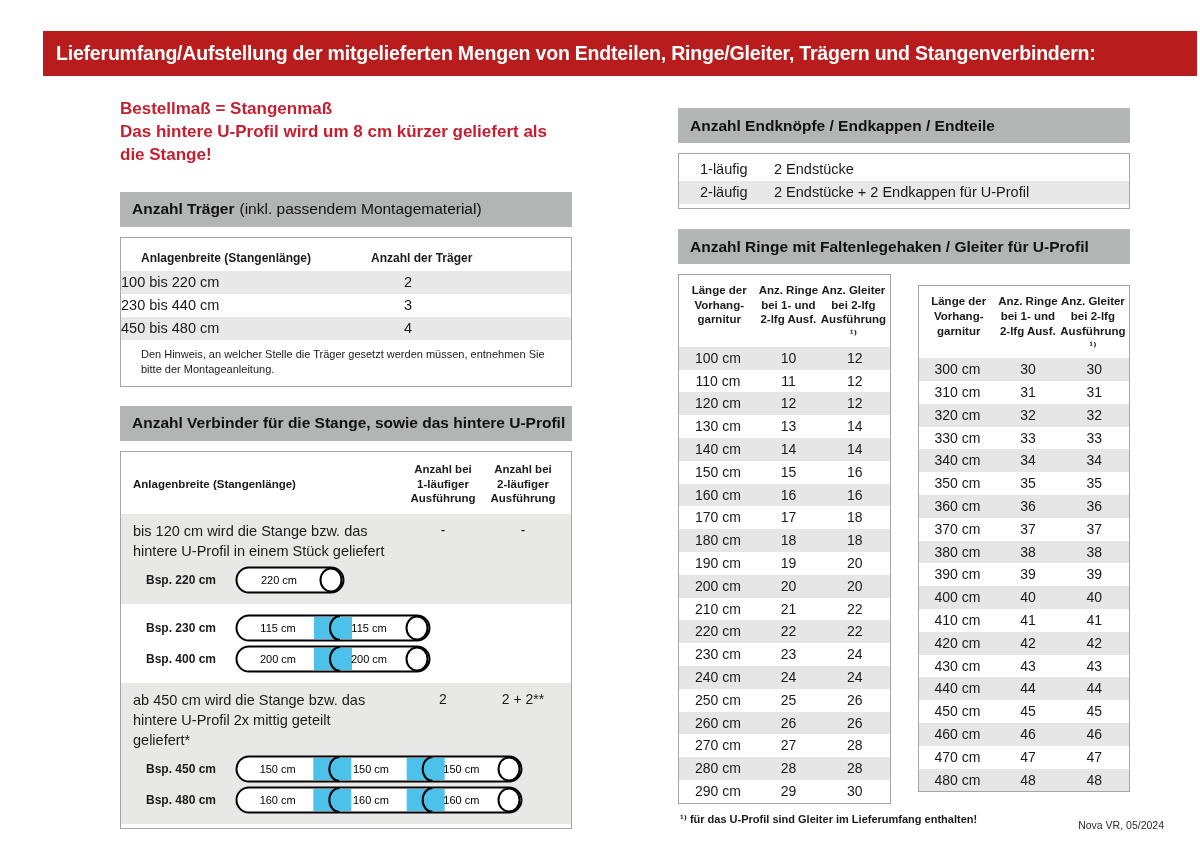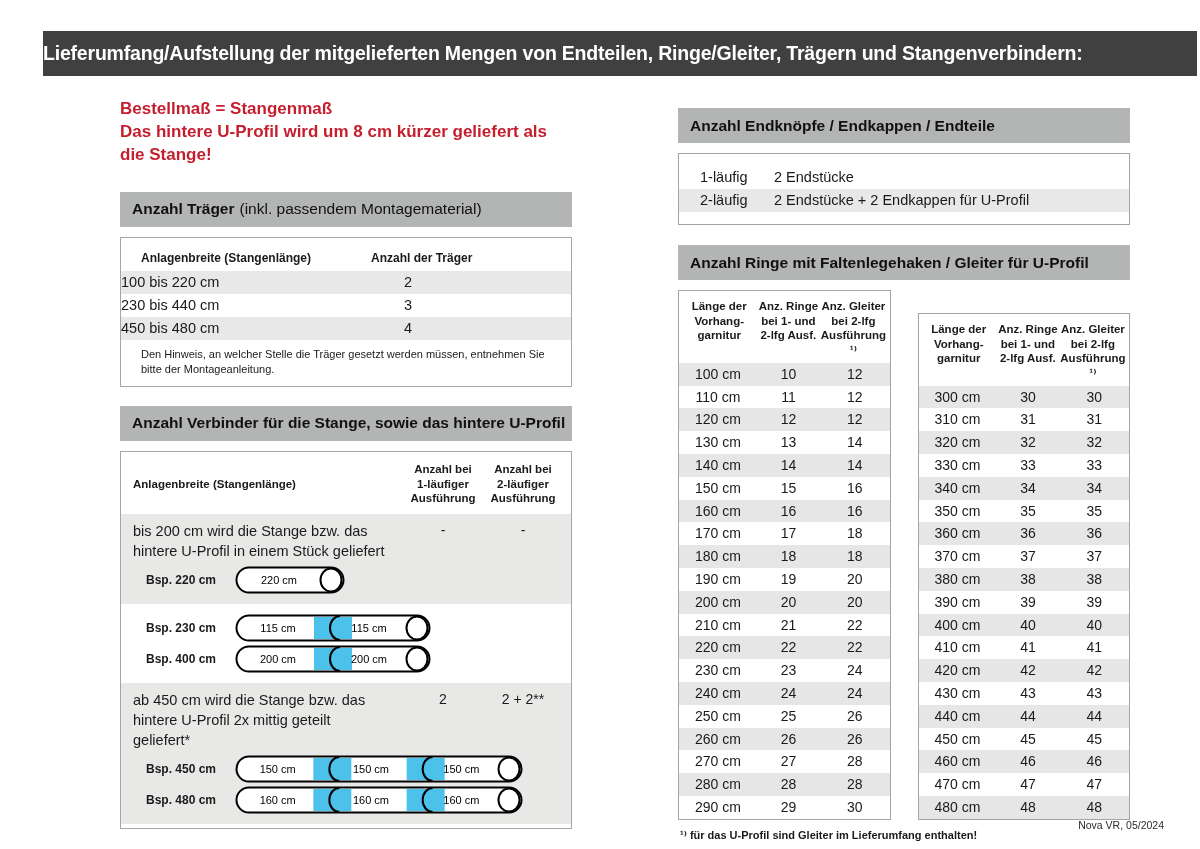--- a/index.html
+++ b/index.html
@@ -3,22 +3,22 @@
 <meta charset="utf-8">
 <style>
   html,body{margin:0;padding:0;}
   body{
     width:1200px;height:849px;position:relative;background:#fff;
     font-family:"Liberation Sans","DejaVu Sans",sans-serif;color:#1a1a1a;
     overflow:hidden;
   }
   .header-bar{
     position:absolute;left:43px;top:31px;width:1154px;height:45px;
-    background:#404040;color:#fff;display:flex;align-items:center;
-    font-size:19.5px;font-weight:bold;box-sizing:border-box;
+    background:#b91c1c;color:#fff;display:flex;align-items:center;
+    font-size:19.5px;font-weight:bold;padding-left:13px;box-sizing:border-box;
     letter-spacing:-0.2px;
     text-align:right;
   }
   .left-col{position:absolute;left:120px;top:98px;width:452px;}
   .right-col{position:absolute;left:678px;top:108px;width:452px;}
 
   .red-note{color:#c41e2f;font-weight:bold;font-size:17px;line-height:1.35;margin-bottom:25px;}
 
   .section-header{
     background:#b3b4b4;height:35px;display:flex;align-items:center;
@@ -49,27 +49,27 @@
   .v-block.shaded{background:#e8e8e7;}
   .v-block-top{display:flex;padding:0 8px 2px 12px;}
   .v-desc{flex:1;font-size:14.5px;line-height:1.38;padding-right:14px;}
   .v-val{width:80px;text-align:center;font-size:14px;padding-top:1px;}
   .rod-row{display:flex;align-items:center;margin:3px 0 2px 12px;}
   .rod-label{width:96px;text-align:center;font-weight:bold;font-size:12px;padding-right:6px;flex:none;}
   .rod svg{display:block;}
   .rod svg text{font-family:"Liberation Sans","DejaVu Sans",sans-serif;}
 
   
-  .endteile{margin-bottom:20px;padding:12px 0;}
+  .endteile{margin-bottom:20px;padding:4px 0;}
   .e-row{display:grid;grid-template-columns:95px 1fr;font-size:14.5px;height:23px;line-height:23px;}
   .e-row span:first-child{padding-left:21px;}
   .e-rows .e-row:nth-child(even){background:#e8e8e8;}
 
   
-  .ringe-wrap{display:flex;gap:27px;align-items:flex-end;}
+  .ringe-wrap{display:flex;gap:27px;align-items:center;}
   .ringe-box{flex:1;padding:7px 0 0 0;}
   .r-head{display:flex;padding:1px 2px 5px 2px;font-size:11.5px;font-weight:bold;}
   .r-head span{white-space:pre-line;text-align:center;line-height:1.28;}
   .rc1{width:37%;} .rc2{width:30%;} .rc3{width:33%;}
   .rrow{display:flex;font-size:14px;height:22.8px;line-height:22.8px;text-align:center;}
   .rrow span{display:block;}
   .rows .rrow:nth-child(odd){background:#e6e6e6;}
   .ringe-foot{font-size:11px;font-weight:bold;margin-top:9px;padding-left:2px;}
 
   .page-footer{position:absolute;top:819px;right:36px;font-size:10.5px;color:#2b2b2b;}
@@ -125,21 +125,21 @@
       <span class="vc2">Anzahl bei
 1-läufiger
 Ausführung</span>
       <span class="vc3">Anzahl bei
 2-läufiger
 Ausführung</span>
     </div>
 
     <div class="v-block shaded">
       <div class="v-block-top">
-        <div class="v-desc">bis 200 cm wird die Stange bzw. das hintere U-Profil in einem Stück geliefert</div>
+        <div class="v-desc">bis 120 cm wird die Stange bzw. das hintere U-Profil in einem Stück geliefert</div>
         <div class="v-val">-</div>
         <div class="v-val">-</div>
       </div>
       <div class="rod-row">
         <span class="rod-label">Bsp. 220 cm</span>
         <span class="rod">
             <svg width="110" height="28" viewBox="0 0 110 28" xmlns="http://www.w3.org/2000/svg">
               <rect x="1.5" y="1.5" width="107" height="25" rx="12.5" fill="#fff" stroke="#000" stroke-width="2"></rect>
               <ellipse cx="96" cy="14" rx="10.5" ry="11.5" fill="#fff" stroke="#000" stroke-width="2"></ellipse>
               <text x="44" y="18" text-anchor="middle" font-size="11" fill="#000">220 cm</text>

